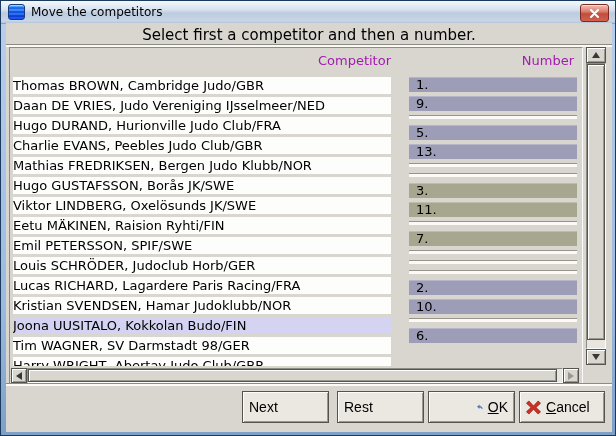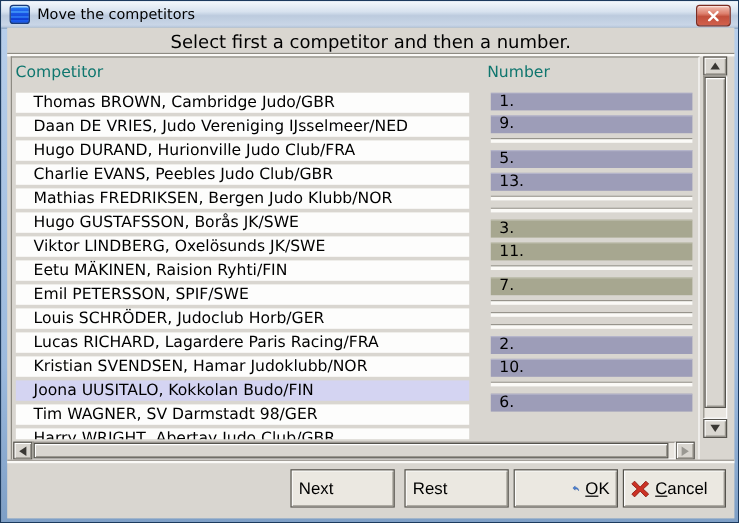--- a/index.html
+++ b/index.html
@@ -21,27 +21,27 @@
              box-shadow:inset 0 1px 0 rgba(255,255,255,.55);}
   
   .dlg{position:absolute;left:5px;top:22px;width:606px;height:409px;background:#d9d6d0;}
   .instruction{position:absolute;left:0;top:3px;width:100%;text-align:center;font-size:15px;color:#000;}
   .etched{position:absolute;left:0;width:100%;height:2px;border-top:1px solid #8e8b83;background:#fbfaf7;}
   .etched.top{top:21px;}
   .etched.bottom{top:360px;}
   
   .frame{position:absolute;left:3px;top:24px;width:572px;height:336px;background:#d9d6d0;
          border:1px solid;border-color:#8e8b83 #fcfcfc #fcfcfc #8e8b83;}
-  .colhead{position:absolute;top:5px;font-size:13px;color:#0f766e;text-align:left;}
+  .colhead{position:absolute;top:5px;font-size:13px;color:#a21caf;text-align:right;}
   .colhead.comp{left:3px;width:378px;}
   .colhead.num{left:396px;width:168px;}
   .rows{position:absolute;left:3px;top:29px;width:566px;height:289px;overflow:hidden;}
   .col-names{position:absolute;left:0;top:0;width:378px;}
   .crow{height:17px;margin-bottom:3px;background:#fdfdfc;font-size:13px;line-height:17px;
-        padding-left:15px;color:#000;white-space:nowrap;overflow:hidden;box-sizing:border-box;}
+        padding-left:0;color:#000;white-space:nowrap;overflow:hidden;box-sizing:border-box;}
   .crow.selected{background:#d4d4f2;}
   .col-nums{position:absolute;left:396px;top:0;width:168px;}
   .chip{height:15px;margin-bottom:4px;font-size:13px;line-height:15px;padding-left:7px;color:#000;
         box-shadow:inset 0 1px 0 rgba(255,255,255,.25);}
   .chip.purple{background:#9d9db8;}
   .chip.green{background:#a7a790;}
   .slot-empty{height:3px;margin-bottom:6px;border-top:1px solid #97948c;background:#fbfaf7;}
   
   .sbtn{background:#d9d6d0;border:1px solid #56544e;box-shadow:inset 1px 1px 0 #fff,inset -1px -1px 0 #9a978f;
         display:flex;align-items:center;justify-content:center;box-sizing:border-box;}

